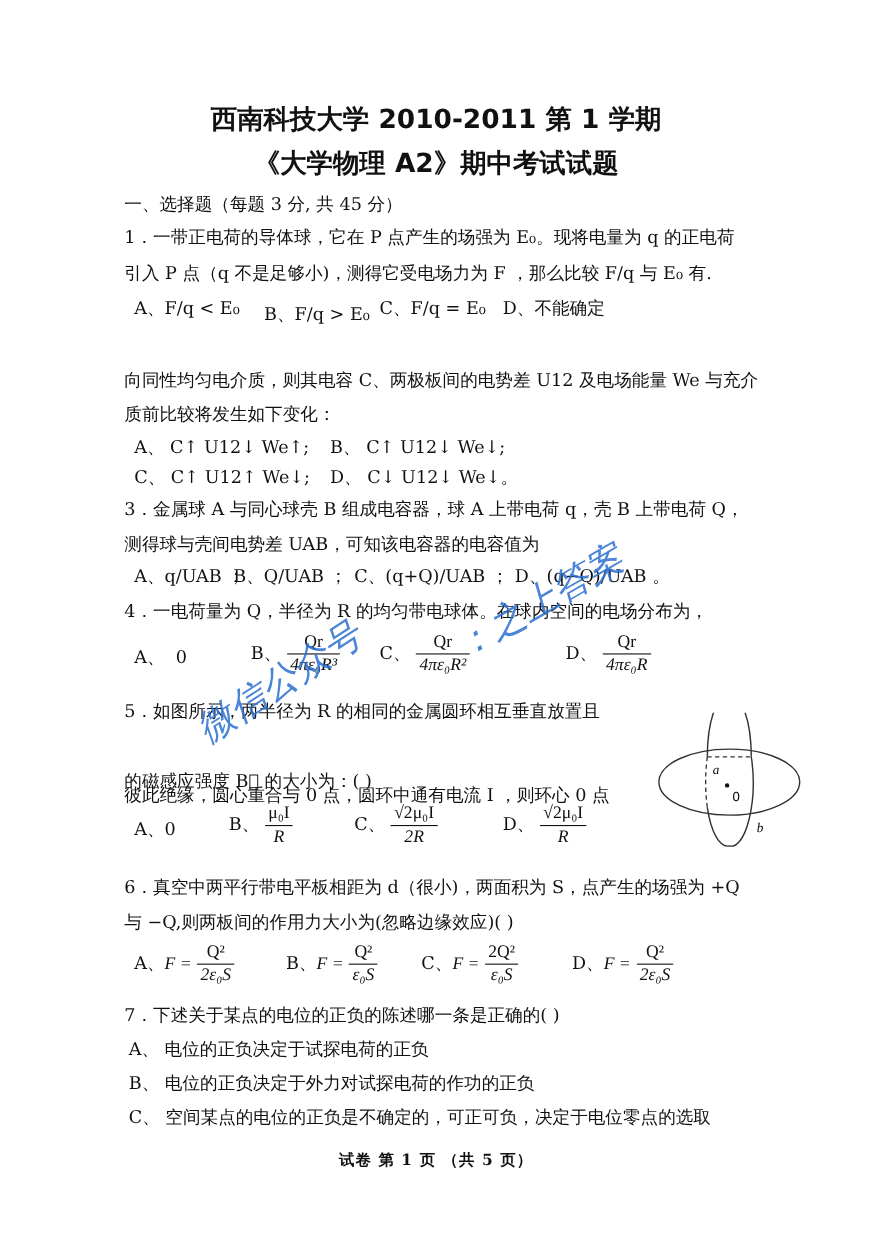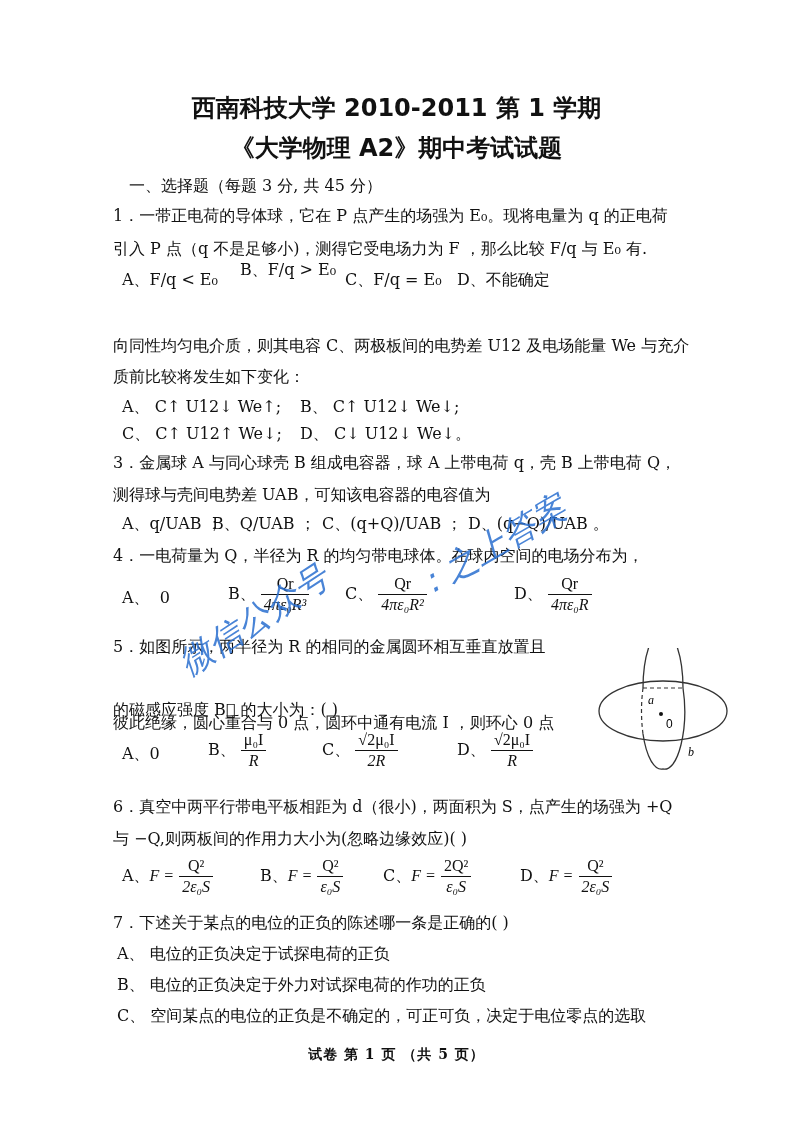--- a/index.html
+++ b/index.html
@@ -26,28 +26,28 @@
          font-family: "DejaVu Sans", sans-serif; }
 </style>
 </head>
 <body>
 
 <div class="page">
 
   <div class="title t1">西南科技大学 2010-2011 第 1 学期</div>
   <div class="title t2">《大学物理 A2》期中考试试题</div>
 
-  <div class="line" style="top:175px;left:113px;margin-left:16px;">一、选择题（每题 3 分, 共 45 分）</div>
+  <div class="line" style="top:175px;left:113px;">一、选择题（每题 3 分, 共 45 分）</div>
 
   <div class="line" style="top:205px;">
     <span>1．</span><span>一带正电荷的导体球，它在 P 点产生的场强为 E₀。现将电量为 q 的正电荷</span>
   </div>
   <div class="line" style="top:238px;">引入 P 点（q 不是足够小)，测得它受电场力为 F ，那么比较 F/q 与 E₀ 有.</div>
   <div class="opt" style="top:270px;left:122px;">A、F/q &lt; E₀</div>
-  <div class="opt" style="top:260px;left:240px;">B、F/q &gt; E₀</div>
+  <div class="opt" style="top:276px;left:240px;">B、F/q &gt; E₀</div>
   <div class="opt" style="top:270px;left:345px;">C、F/q = E₀</div>
   <div class="opt" style="top:270px;left:457px;">D、不能确定</div>
 
   <div class="line" style="top:335px;">向同性均匀电介质，则其电容 C、两极板间的电势差 U12 及电场能量 We 与充介</div>
   <div class="line" style="top:366px;">质前比较将发生如下变化：</div>
   <div class="opt" style="top:397px;left:122px;">A、 C↑  U12↓  We↑;</div>
   <div class="opt" style="top:397px;left:300px;">B、 C↑  U12↓  We↓;</div>
   <div class="opt" style="top:424px;left:122px;">C、 C↑  U12↑  We↓;</div>
   <div class="opt" style="top:424px;left:300px;">D、 C↓  U12↓  We↓。</div>
 

